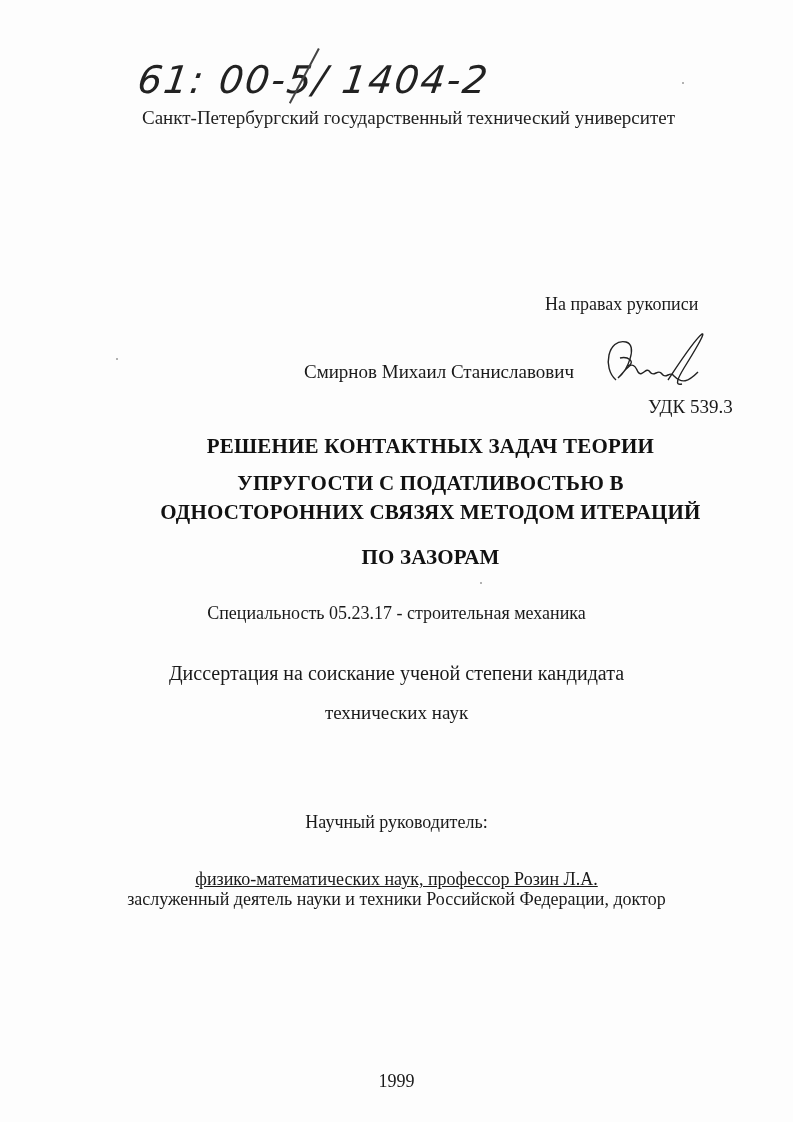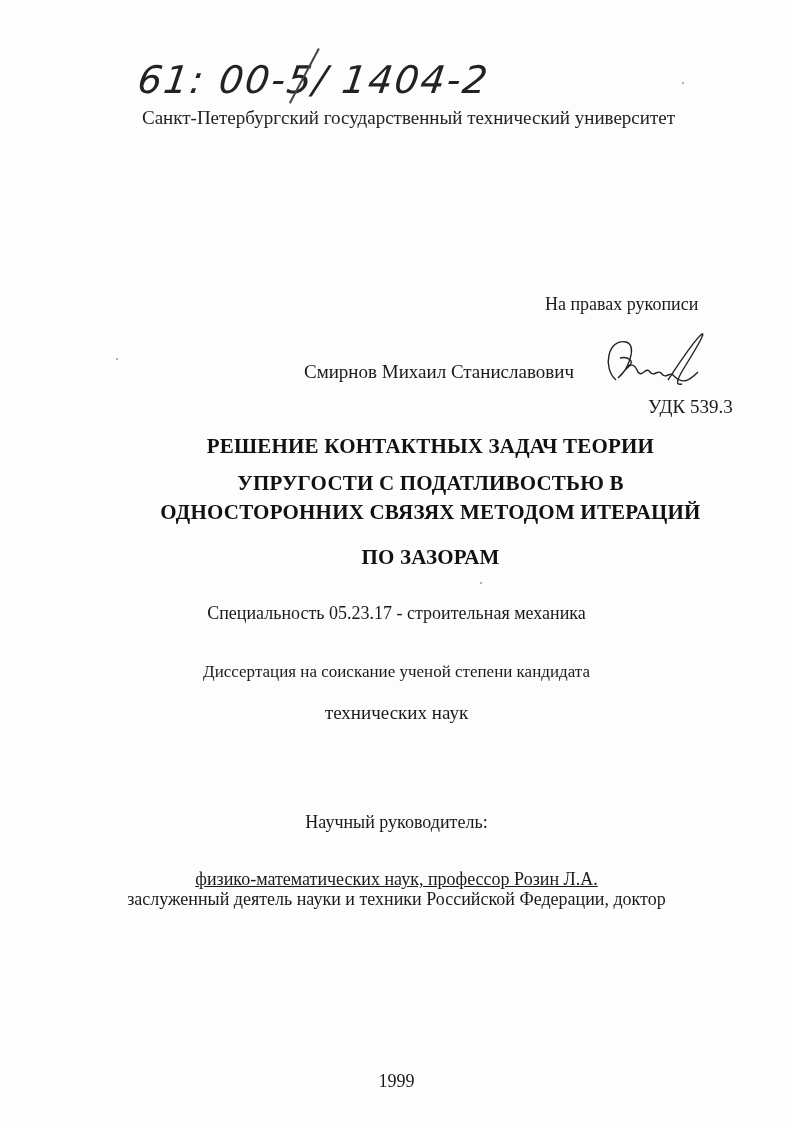--- a/index.html
+++ b/index.html
@@ -84,21 +84,21 @@
       font-size: 21px;
       letter-spacing: 0.2px;
       color: #111;
       padding-left: 34px;
     }
     .t1 { top: 434px; }
     .t2 { top: 471px; }
     .t3 { top: 500px; }
     .t4 { top: 545px; }
     .specialty { top: 603px; font-size: 18px; }
-    .dissertation1 { top: 662px; font-size: 17px; }
+    .dissertation1 { top: 662px; font-size: 20px; }
     .dissertation2 { top: 702px; font-size: 19px; }
     .advisor-label { top: 812px; font-size: 18px; }
     .advisor1 { top: 889px; font-size: 18px; }
     .advisor2 { top: 869px; font-size: 18px; text-decoration: underline; }
     .city { top: 1037px; font-size: 18px; }
     .year { top: 1071px; font-size: 18px; }
     .speck {
       position: absolute;
       width: 2px; height: 2px;
       background: #999;

